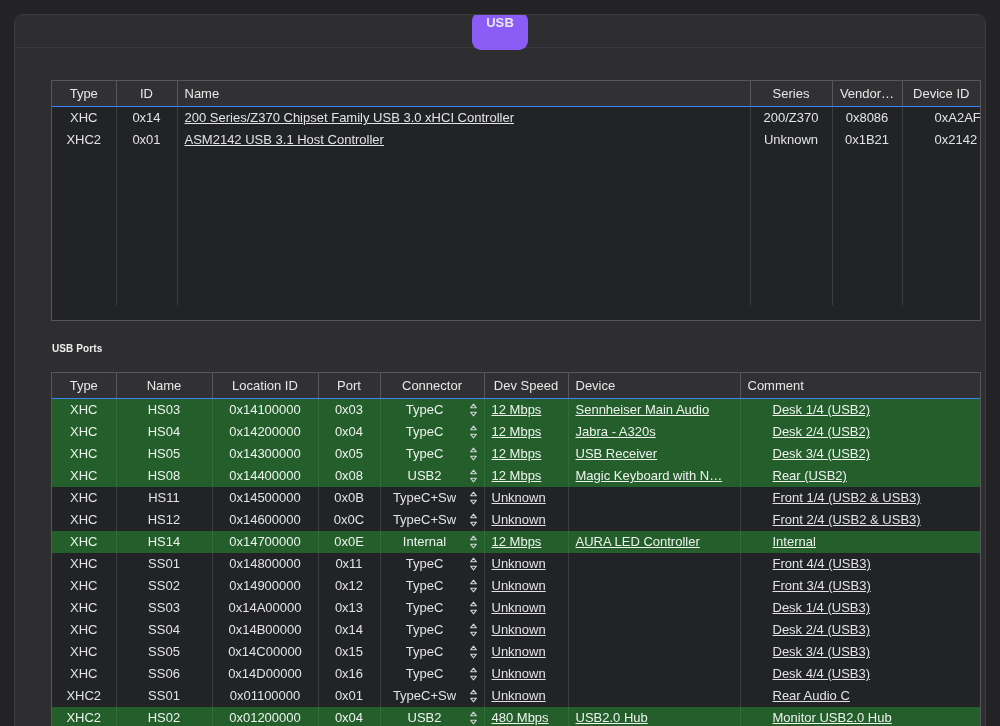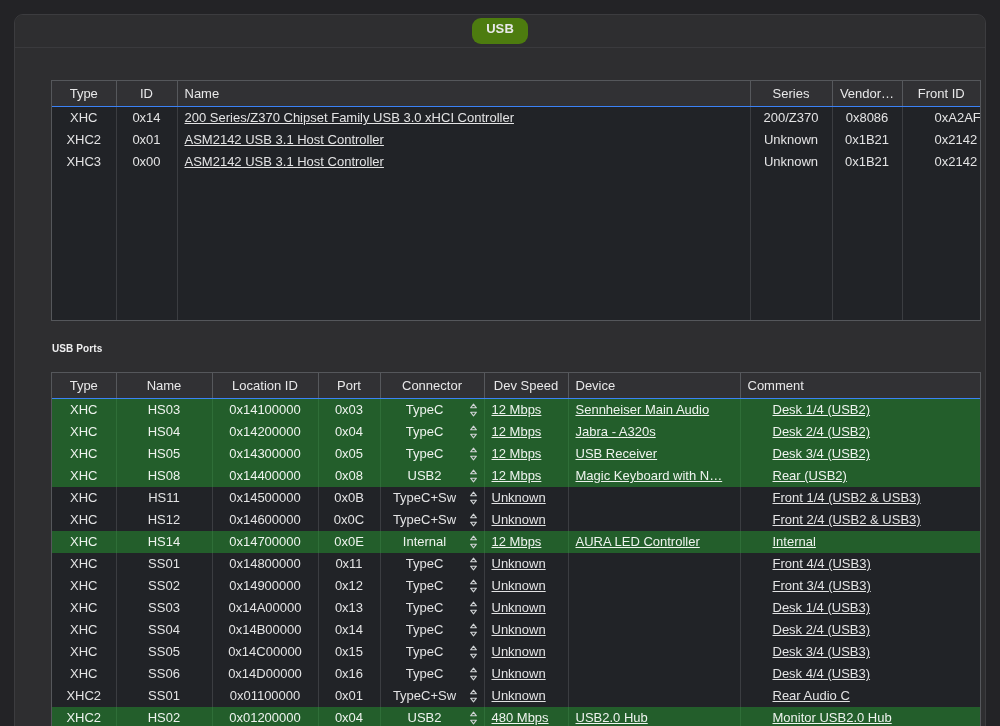--- a/index.html
+++ b/index.html
@@ -35,23 +35,23 @@
     display: flex;
     align-items: center;
     justify-content: center;
     border-bottom: 1px solid #3a3a3d;
     background: #2e2e30;
   }
   .tab {
     font-size: 13px;
     font-weight: bold;
     color: #e9e9ea;
-    background: #4d7c0f;
+    background: #8b5cf6;
     border-radius: 9px;
-    padding: 3px 14px 8px 14px;
+    padding: 3px 14px 20px 14px;
     line-height: 15px;
     letter-spacing: 0.1px;
   }
 
   
   .table-wrap {
     position: absolute;
     background: #212327;
     border: 1px solid #55575b;
     box-sizing: border-box;
@@ -174,43 +174,35 @@
         <col style="width:70px">
         <col style="width:78px">
       </colgroup>
       <thead>
         <tr>
           <th>Type</th>
           <th>ID</th>
           <th class="left">Name</th>
           <th>Series</th>
           <th>Vendor…</th>
-          <th>Front ID</th>
+          <th>Device ID</th>
         </tr>
       </thead>
       <tbody id="controllers-body">
           <tr class="data">
             <td class="c">XHC</td>
             <td class="c">0x14</td>
             <td class="l">200 Series/Z370 Chipset Family USB 3.0 xHCI Controller</td>
             <td class="c">200/Z370</td>
             <td class="c">0x8086</td>
             <td class="c">0xA2AF</td>
           </tr>
           <tr class="data">
             <td class="c">XHC2</td>
             <td class="c">0x01</td>
-            <td class="l">ASM2142 USB 3.1 Host Controller</td>
-            <td class="c">Unknown</td>
-            <td class="c">0x1B21</td>
-            <td class="c">0x2142</td>
-          </tr>
-          <tr class="data">
-            <td class="c">XHC3</td>
-            <td class="c">0x00</td>
             <td class="l">ASM2142 USB 3.1 Host Controller</td>
             <td class="c">Unknown</td>
             <td class="c">0x1B21</td>
             <td class="c">0x2142</td>
           </tr>
           <tr class="filler">
             <td>&nbsp;</td>
             <td>&nbsp;</td>
             <td>&nbsp;</td>
             <td>&nbsp;</td>

